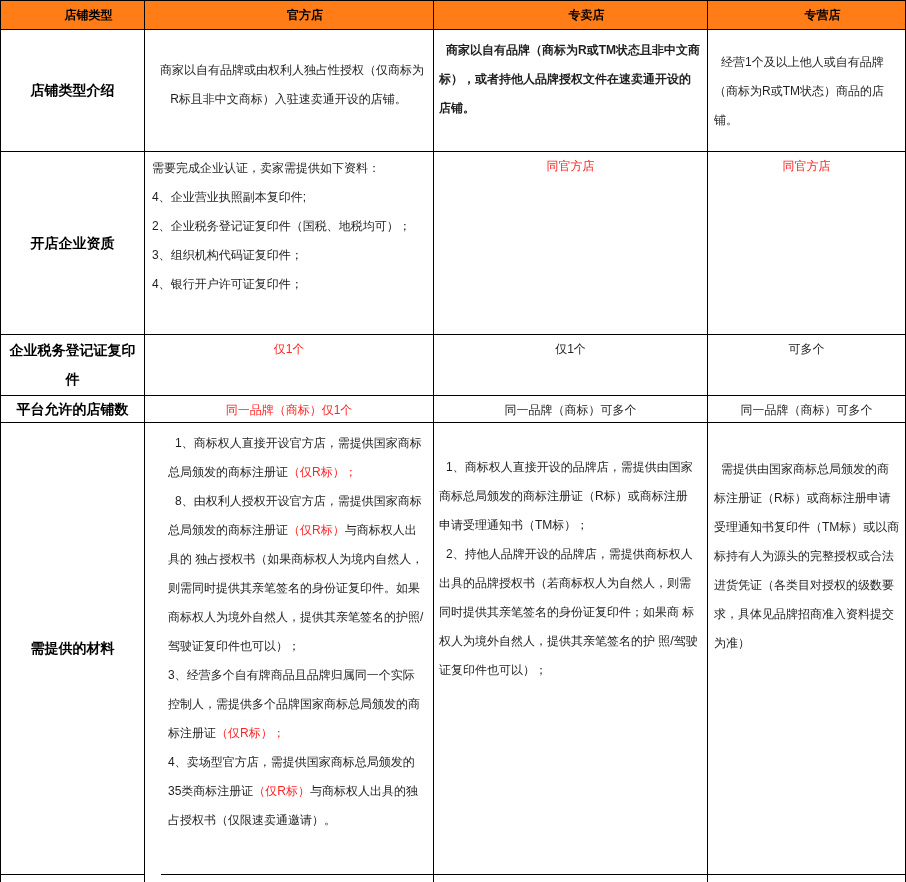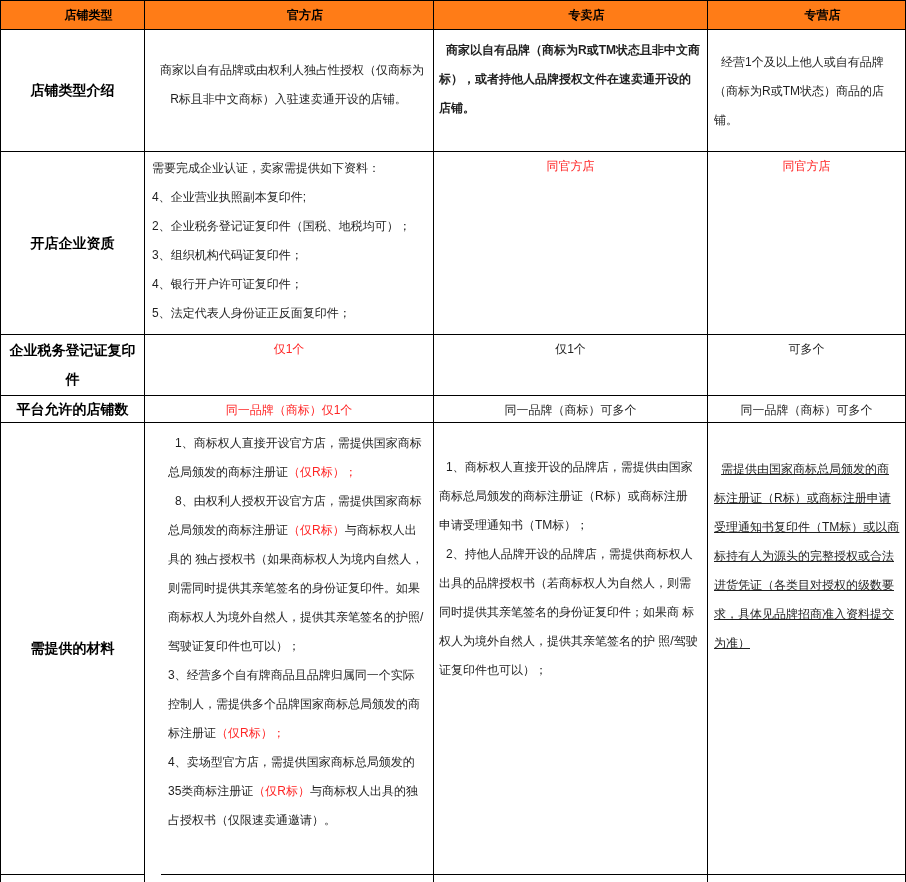--- a/index.html
+++ b/index.html
@@ -50,21 +50,21 @@
   .c-red{color:var(--red);}
   p.rt{margin:0;line-height:29px;}
   .indent{text-indent:7px;}
   
   .intro-official{display:flex;flex-direction:column;justify-content:center;padding:0 8px 12px 7px;text-align:center;}
   .intro-exclusive{padding:6px 6px 0 5px;font-weight:bold;}
   .intro-franchise{padding:18px 5px 0 6px;}
   .qual-official{padding:2px 8px 16px 7px;}
   .mat-official{padding:6px 8px 0 7px;margin-left:16px;}
   .mat-exclusive{padding:30px 6px 12px 5px;}
-  .mat-franchise{padding:32px 5px 0 6px;text-decoration:underline;}
+  .mat-franchise{padding:32px 5px 0 6px;}
   .link-line{margin-top:35px;padding-left:23px;line-height:29px;}
   .sliver{border-bottom:none;}
 </style>
 </head>
 <body>
 
 <div class="page">
   <div class="grid">
 
     <div class="cell hcell">店铺类型</div>
@@ -83,21 +83,20 @@
         <p class="rt indent"><span>经营1个及以上他人或自有品牌（商标为R或TM状态）商品的店铺。</span></p>
       </div>
 
     <div class="cell label-cell">开店企业资质</div>
     <div class="cell qual-official">
         <p class="rt"><span>需要完成企业认证，卖家需提供如下资料：</span></p>
         <p class="rt"><span>4、企业营业执照副本复印件;</span></p>
         <p class="rt"><span>2、企业税务登记证复印件（国税、地税均可）；</span></p>
         <p class="rt"><span>3、组织机构代码证复印件；</span></p>
         <p class="rt"><span>4、银行开户许可证复印件；</span></p>
-        <p class="rt"><span>5、法定代表人身份证正反面复印件；</span></p>
       </div>
     <div class="cell center-cell">
         <span class="c-red">同官方店</span>
       </div>
     <div class="cell center-cell">
         <span class="c-red">同官方店</span>
       </div>
 
     <div class="cell label-cell">企业税务登记证复印件</div>
     <div class="cell center-cell">

